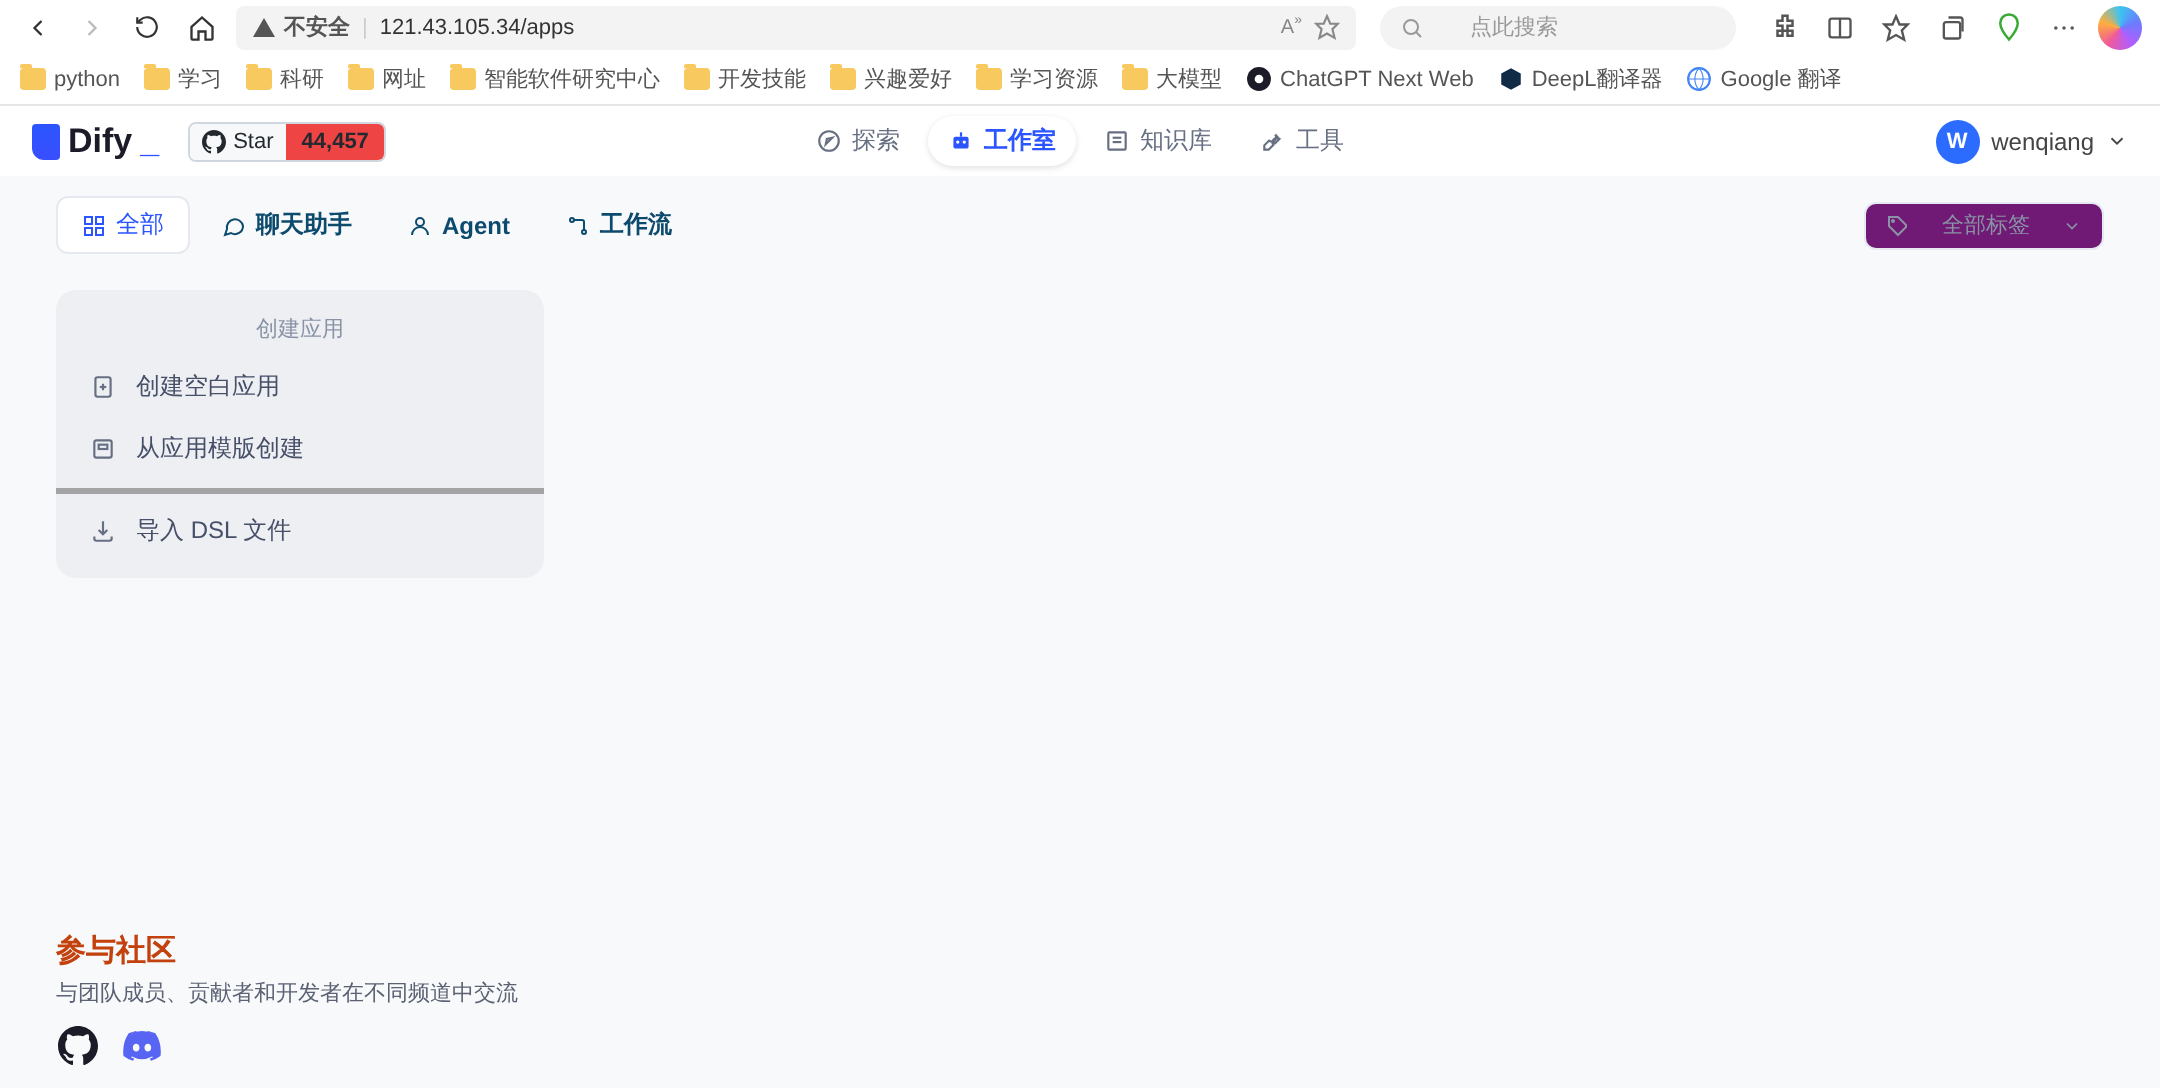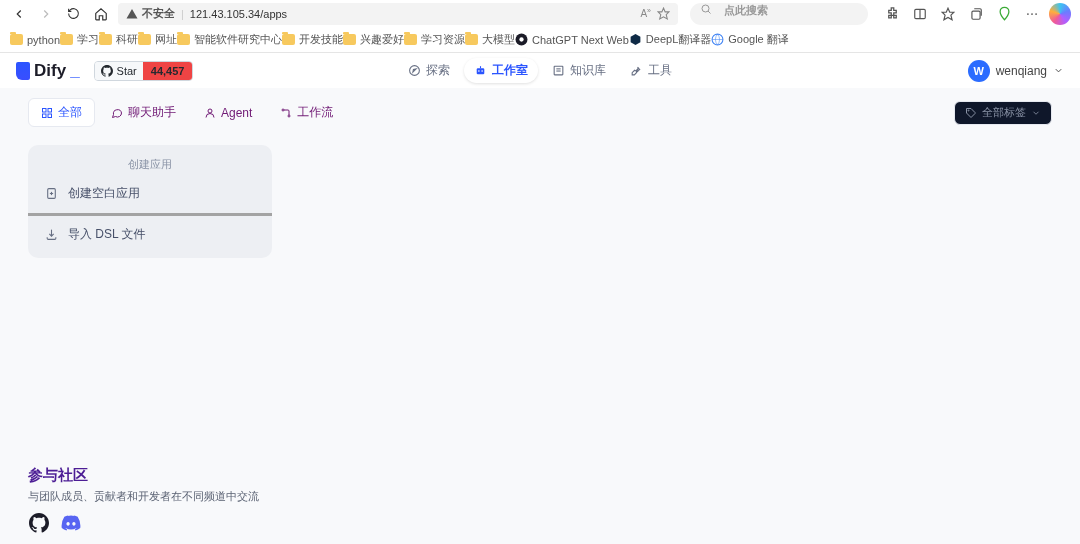--- a/index.html
+++ b/index.html
@@ -7,27 +7,27 @@
 
   
   .browser-bar { height: 27px; display: flex; align-items: center; padding: 0 8px; gap: 6px; background: #fff; }
   .nav-btn { width: 26px; height: 24px; display: flex; align-items: center; justify-content: center; color: #333; border-radius: 4px; }
   .nav-btn.disabled { color: #bbb; }
   .url-bar { flex: 0 0 560px; height: 22px; background: #f3f3f3; border-radius: 4px; display: flex; align-items: center; padding: 0 8px; font-size: 11px; color: #555; gap: 6px; }
   .url-bar .warn { font-weight: 600; color: #555; display:flex; align-items:center; gap:4px;}
   .url-bar .sep { color: #ccc; }
   .url-text { color: #333; }
   .url-right { margin-left: auto; display: flex; gap: 6px; color: #888; align-items:center;}
-  .search-bar { flex: 0 0 178px; height: 22px; background: #f3f3f3; border-radius: 12px; display: flex; padding: 0 10px; font-size: 11px; color: #999; gap: 12px; margin-left: 6px; font-weight: bold;}
+  .search-bar { flex: 0 0 178px; height: 22px; background: #f3f3f3; border-radius: 12px; display: flex; align-items: center; padding: 0 10px; font-size: 11px; color: #999; gap: 23px; margin-left: 6px;}
   .toolbar-icons { display: flex; gap: 4px; margin-left: 6px; align-items: center; }
   .tb-icon { width: 24px; height: 24px; display:flex; align-items:center; justify-content:center; color:#555; }
   .copilot { width:22px;height:22px;border-radius:50%; background: conic-gradient(#3cc4f0,#6b7cff,#b15eff,#f05a9a,#ffae3c,#3cc4f0); }
 
   
-  .bookmarks { height: 26px; display: flex; align-items: center; padding: 0 10px; background: #fff; font-size: 11px; color: #555; border-bottom: 1px solid #e5e5e5;}
+  .bookmarks { height: 26px; display: flex; align-items: center; padding: 0 10px; gap: 12px; background: #fff; font-size: 11px; color: #555; border-bottom: 1px solid #e5e5e5;}
   .bm { display: flex; align-items: center; gap: 4px; }
   .bm-folder { width: 13px; height: 11px; background: #f7c95e; border-radius: 2px; position:relative;}
   .bm-folder::before{content:"";position:absolute;top:-2px;left:0;width:6px;height:2px;background:#f7c95e;border-radius:1px 1px 0 0;}
   .bm-ic { width:13px;height:13px; display:flex;align-items:center;justify-content:center;}
 
   
   .app-header { height: 35px; display: flex; align-items: center; padding: 0 16px; background: #fff; }
   .logo { display:flex; align-items:center; gap:4px; font-weight:700; font-size:17px; color:#1c1c28;}
   .logo-mark { width: 14px; height: 18px; background: linear-gradient(180deg,#2b55ff,#394eff); border-radius: 2px 2px 2px 6px; }
   .logo-cursor { color:#2b55ff; }
@@ -36,36 +36,36 @@
   .gh-right { padding:0 8px; color:#24292f; background:#ef4444; font-weight:600; height:100%; display:flex; align-items:center;}
   .nav-center { position:absolute; left:50%; transform:translateX(-50%); display:flex; gap:4px;justify-content:center;}
   .nav-item { display:flex; align-items:center; gap:5px; font-size:12px; color:#676f83; padding:4px 10px; border-radius:14px;}
   .nav-item.active { background:#fff; color:#2b55ff; box-shadow:0 1px 3px rgba(0,0,0,.12); font-weight:600;}
   .user-area { margin-left:auto; display:flex; align-items:center; gap:6px; font-size:12px; color:#444;}
   .avatar { width:22px;height:22px;border-radius:50%;background:#2b6cff;color:#fff;display:flex;align-items:center;justify-content:center;font-size:11px;font-weight:600;}
 
   
   .app-main { background:#f8f9fb; height: calc(544px - 27px - 26px - 35px); padding:10px 28px 0; position:relative;}
   .tabs-row { display:flex; align-items:center; gap:2px;}
-  .tab { display:flex; align-items:center; gap:5px; font-size:12px; color:#701a75; padding:5px 12px; border-radius:6px; background:transparent;}
+  .tab { display:flex; align-items:center; gap:5px; font-size:12px; color:#0c4a6e; padding:5px 12px; border-radius:6px; background:transparent;font-weight:bold;}
   .tab.active { background:#fff; color:#2b55ff; border:1px solid #e6e9f0; font-weight:500;}
   .tabs-right { margin-left:auto; display:flex; gap:10px; align-items:center;}
-  .tag-filter { display:flex; align-items:center; gap:5px; font-size:11px; color:#8a93a6; background:#0f172a; border:1px solid #e6e9f0; height:24px; padding:0 10px; border-radius:6px;}
+  .tag-filter { display:flex; align-items:center; gap:16px; font-size:11px; color:#8a93a6; background:#701a75; border:1px solid #e6e9f0; height:24px; padding:0 10px; border-radius:6px;}
   .search-box { display:flex; align-items:center; gap:5px; font-size:11px; color:#aeb4c2; background:#fff; border:1px solid #e6e9f0; height:24px; padding:0 10px; border-radius:6px; width:140px;}
 
   
   .create-card { width:244px; background:#edeff3; border-radius:10px; margin-top:18px; padding:12px 0 8px;}
   .card-title { font-size:11px; color:#8a93a6; padding:0 16px 6px;text-align:center;}
   .card-item { display:flex; align-items:center; gap:10px; font-size:12px; color:#475069; padding:7px 16px;}
   .card-item .ic { width:14px;height:14px; color:#676f83; display:flex;align-items:center;justify-content:center;}
   .card-item:last-child { border-top:3px solid #a3a3a3; margin-top:4px; padding-top:10px;}
 
   
   .community { position:absolute; bottom:10px; left:28px;}
-  .community h3 { font-size:15px; font-weight:700; color:#4c1d95; margin-bottom:4px;}
+  .community h3 { font-size:15px; font-weight:700; color:#c2410c; margin-bottom:4px;}
   .community p { font-size:11px; color:#5a6273; margin-bottom:8px;}
   .community .icons { display:flex; gap:10px;}
   .community .circ { width:22px;height:22px;display:flex;align-items:center;justify-content:center;}
 
   svg { display:block; }
 </style>
 </head>
 <body>
 
 <div class="browser-bar">
@@ -350,20 +350,29 @@
               <rect x="5" y="3" width="14" height="18" rx="2"></rect>
               <line x1="12" y1="9" x2="12" y2="15"></line>
               <line x1="9" y1="12" x2="15" y2="12"></line>
             </svg>
           </span>
           <span>创建空白应用</span>
         </div>
         <div class="card-item">
           <span class="ic">
             <svg width="13" height="13" viewBox="0 0 24 24" fill="none" stroke="currentColor" stroke-width="2">
+              <rect x="4" y="4" width="16" height="16" rx="2"></rect>
+              <rect x="8" y="8" width="8" height="4"></rect>
+            </svg>
+          </span>
+          <span>从应用模版创建</span>
+        </div>
+        <div class="card-item">
+          <span class="ic">
+            <svg width="13" height="13" viewBox="0 0 24 24" fill="none" stroke="currentColor" stroke-width="2">
               <path d="M12 3v12"></path>
               <polyline points="8 11 12 15 16 11"></polyline>
               <path d="M4 17v2a2 2 0 0 0 2 2h12a2 2 0 0 0 2-2v-2"></path>
             </svg>
           </span>
           <span>导入 DSL 文件</span>
         </div>
       </div>
   </div>
 

